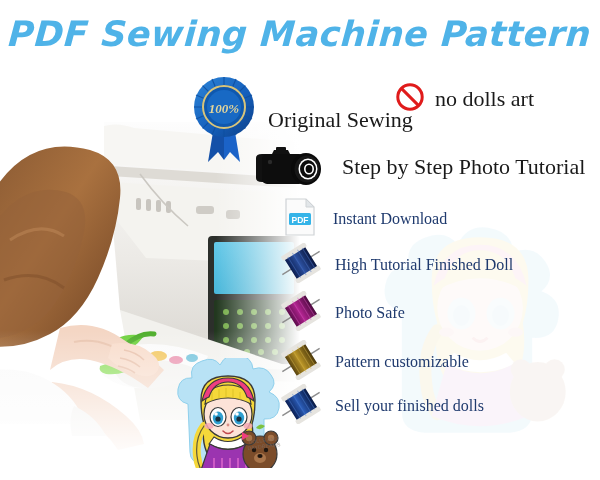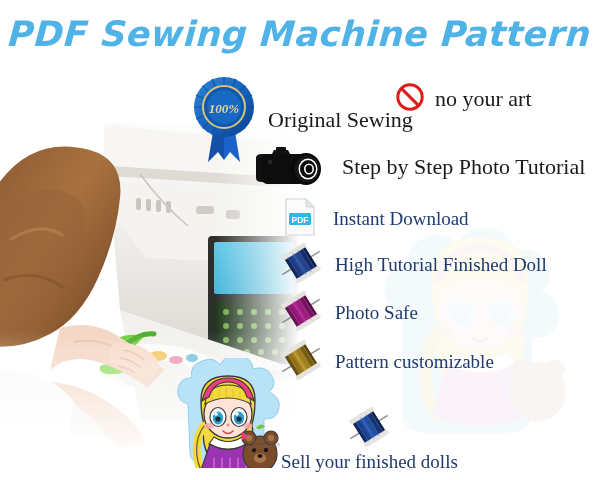--- a/index.html
+++ b/index.html
@@ -20,33 +20,33 @@
   .title{position:absolute;left:0;top:14px;width:600px;text-align:center;
          font-family:"DejaVu Sans",sans-serif;
          font-size:35px;font-weight:bold;font-style:italic;
          color:#4fb3e8;letter-spacing:.5px;white-space:nowrap;
          transform:skewX(-4deg);}
 
   
   .row{position:absolute;display:flex;align-items:center;}
   .lbl{white-space:nowrap;}
   .lbl.dark{color:#1a1a1a;font-size:22px;}
-  .lbl.blue{color:#1f3a6e;font-size:19px;}
+  .lbl.blue{color:#1f3a6e;font-size:16px;}
 
   .icon{flex:0 0 auto;display:block;}
 
   
   #row-original{left:190px;top:74px;}
   #row-noclip{left:395px;top:82px;}
   #row-tutorial{left:254px;top:142px;}
   #row-instant{left:281px;top:196px;}
   #row-quality{left:281px;top:243px;}
   #row-childsafe{left:281px;top:291px;}
   #row-custom{left:281px;top:340px;}
-  #row-sell{left:281px;top:407px;flex-direction:column;}
+  #row-sell{left:281px;top:384px;}
 
   .gap-a{width:10px;}
   .gap-b{width:14px;}
 
   
   .logo{position:absolute;left:168px;top:358px;width:118px;height:110px;}
   .logo-wm-text{position:absolute;right:0px;bottom:14px;width:44px;height:16px;
       font-family:"Liberation Sans",sans-serif;font-size:5px;color:#7a6a62;
       opacity:.75;line-height:1.15;transform:rotate(-7deg);text-align:center;
       letter-spacing:.2px;}
@@ -251,21 +251,21 @@
   </div>
 
   <div class="row" id="row-noclip">
     <span class="icon">
       <svg width="30" height="30" viewBox="0 0 30 30" xmlns="http://www.w3.org/2000/svg">
         <circle cx="15" cy="15" r="12.2" fill="none" stroke="#e01b1b" stroke-width="3"></circle>
         <line x1="6.6" y1="6.6" x2="23.4" y2="23.4" stroke="#e01b1b" stroke-width="3"></line>
       </svg>
     </span>
     <span class="gap-a"></span>
-    <span class="lbl dark">no your art</span>
+    <span class="lbl dark">no dolls art</span>
   </div>
 
   <div class="row" id="row-tutorial">
     <span class="icon">
       <svg width="74" height="46" viewBox="0 0 74 46" xmlns="http://www.w3.org/2000/svg">
 
         <path d="M20 8 L34 8 L37 14 L17 14 Z" fill="#111111"></path>
 
         <path d="M2 16 q0 -4 6 -4 l12 0 l0 28 l-12 0 q-6 0 -6 -4 z" fill="#111111"></path>
 

